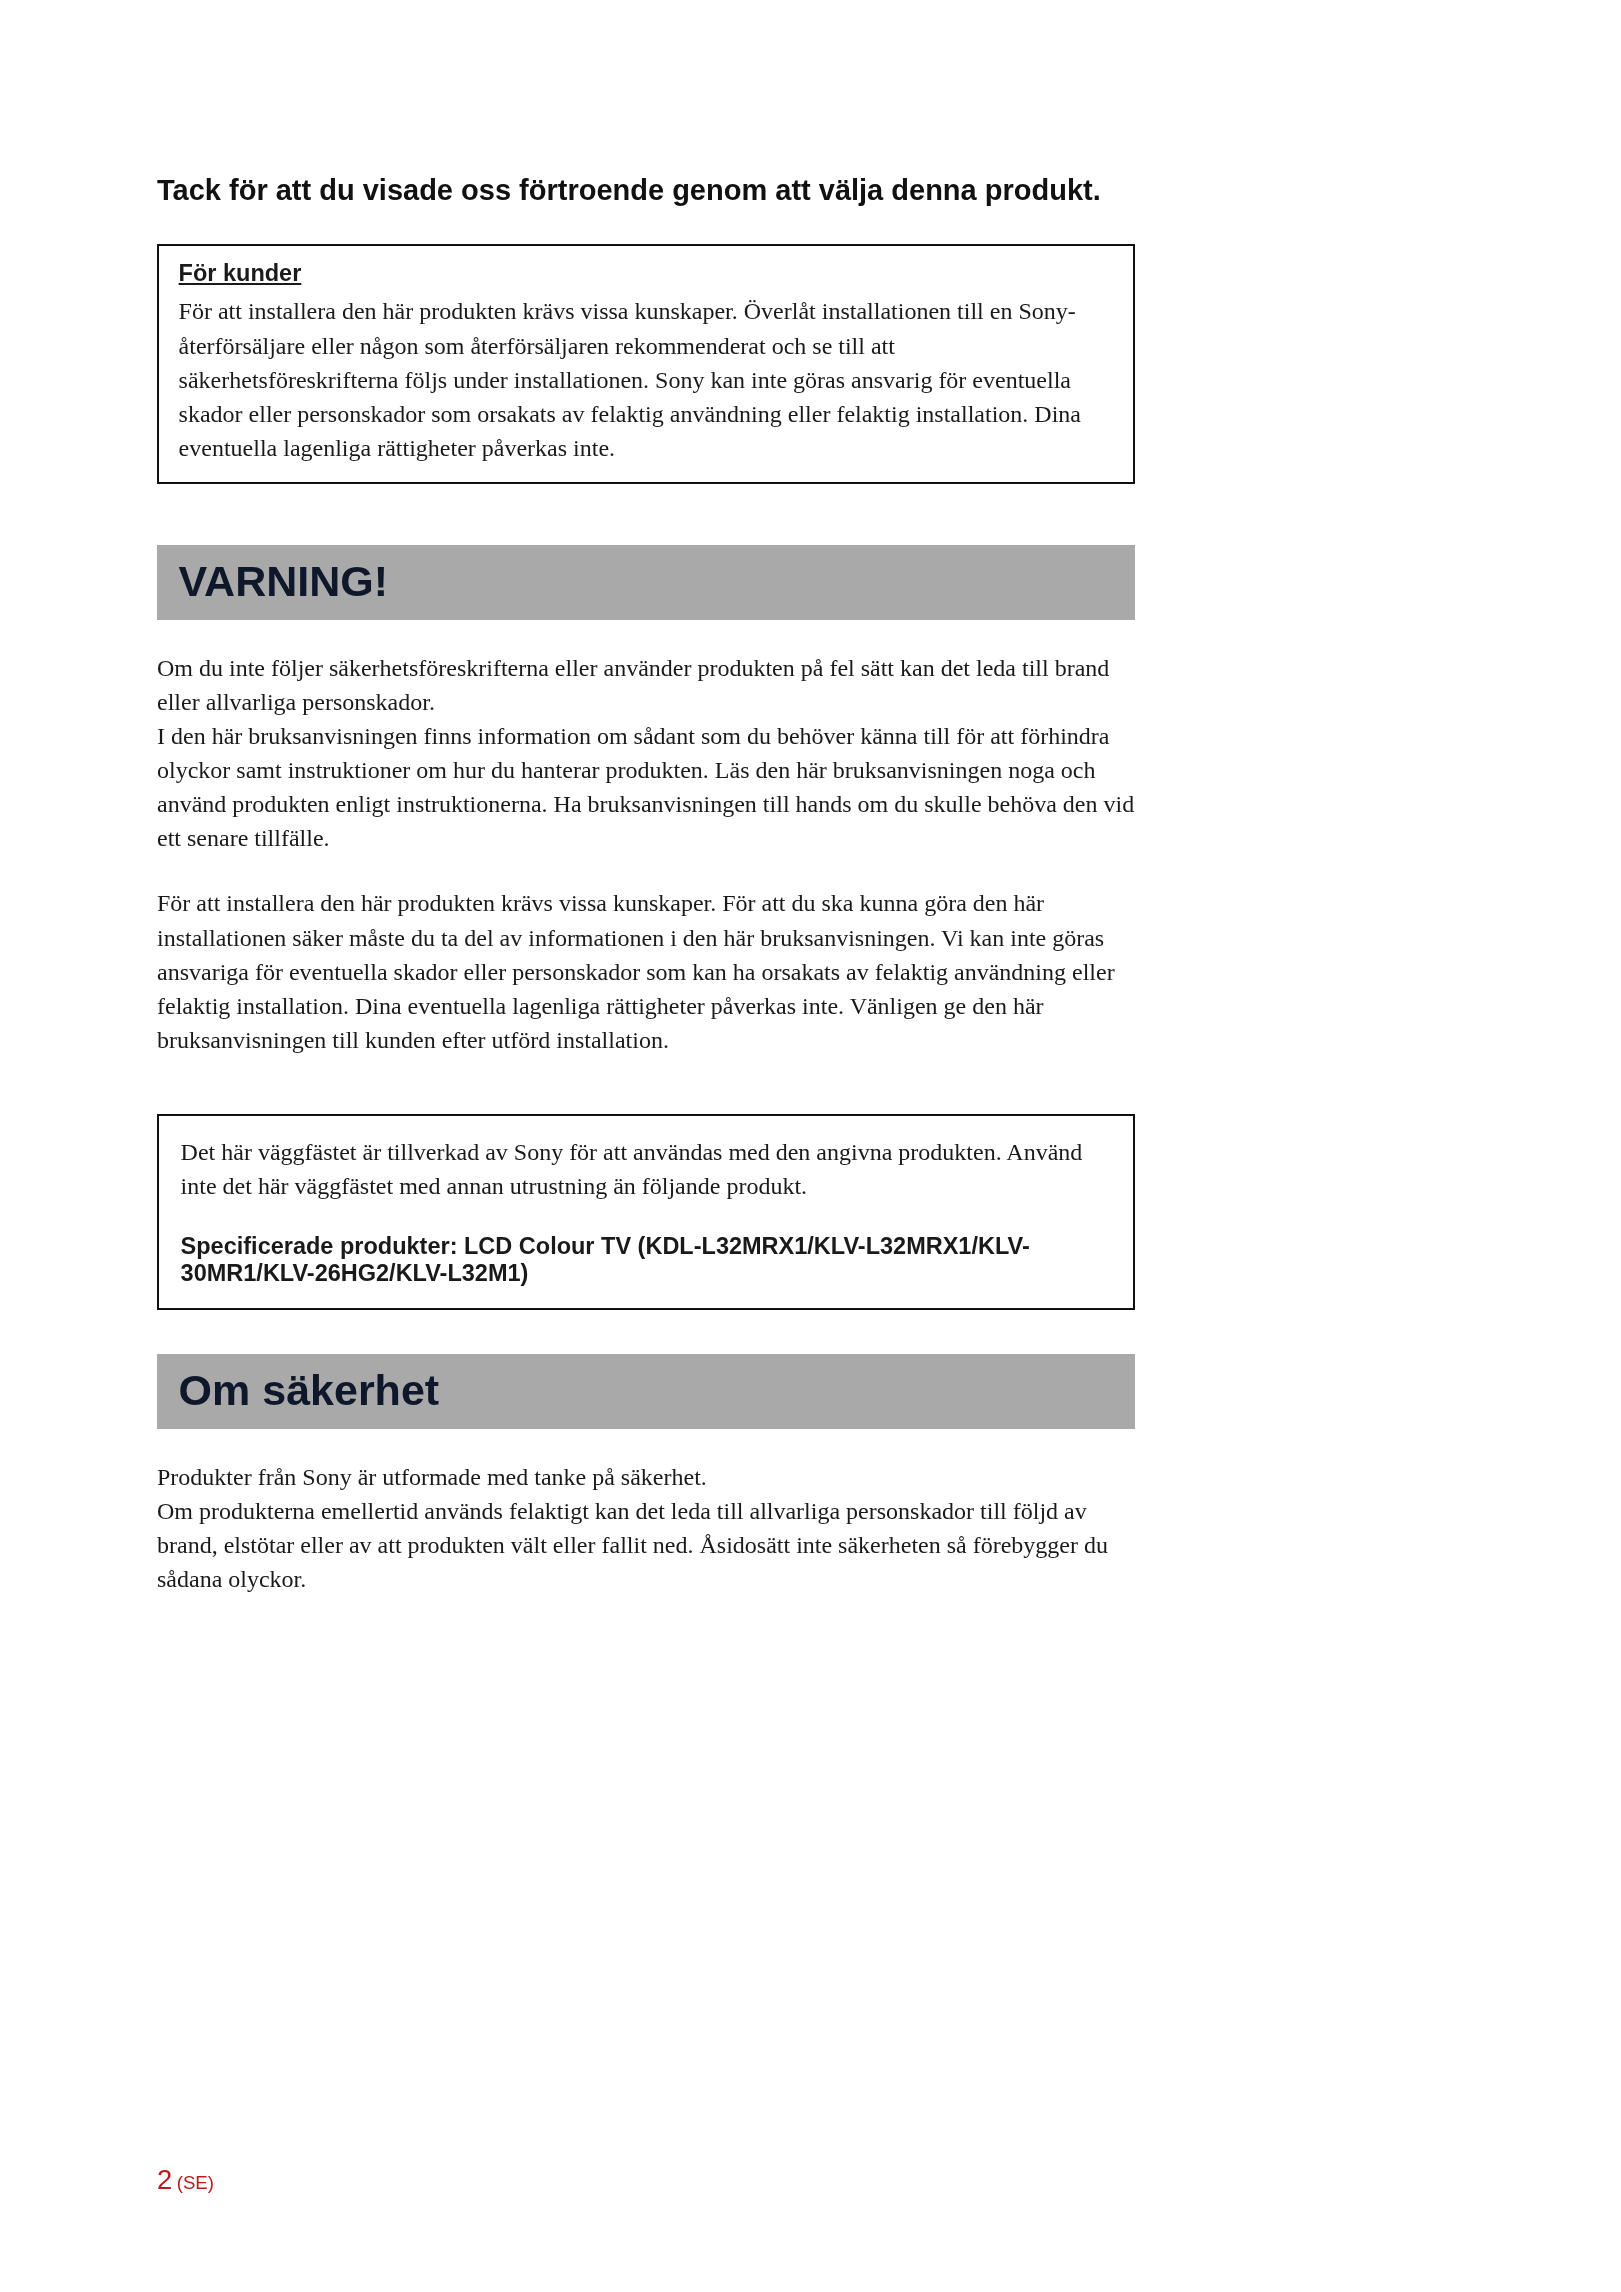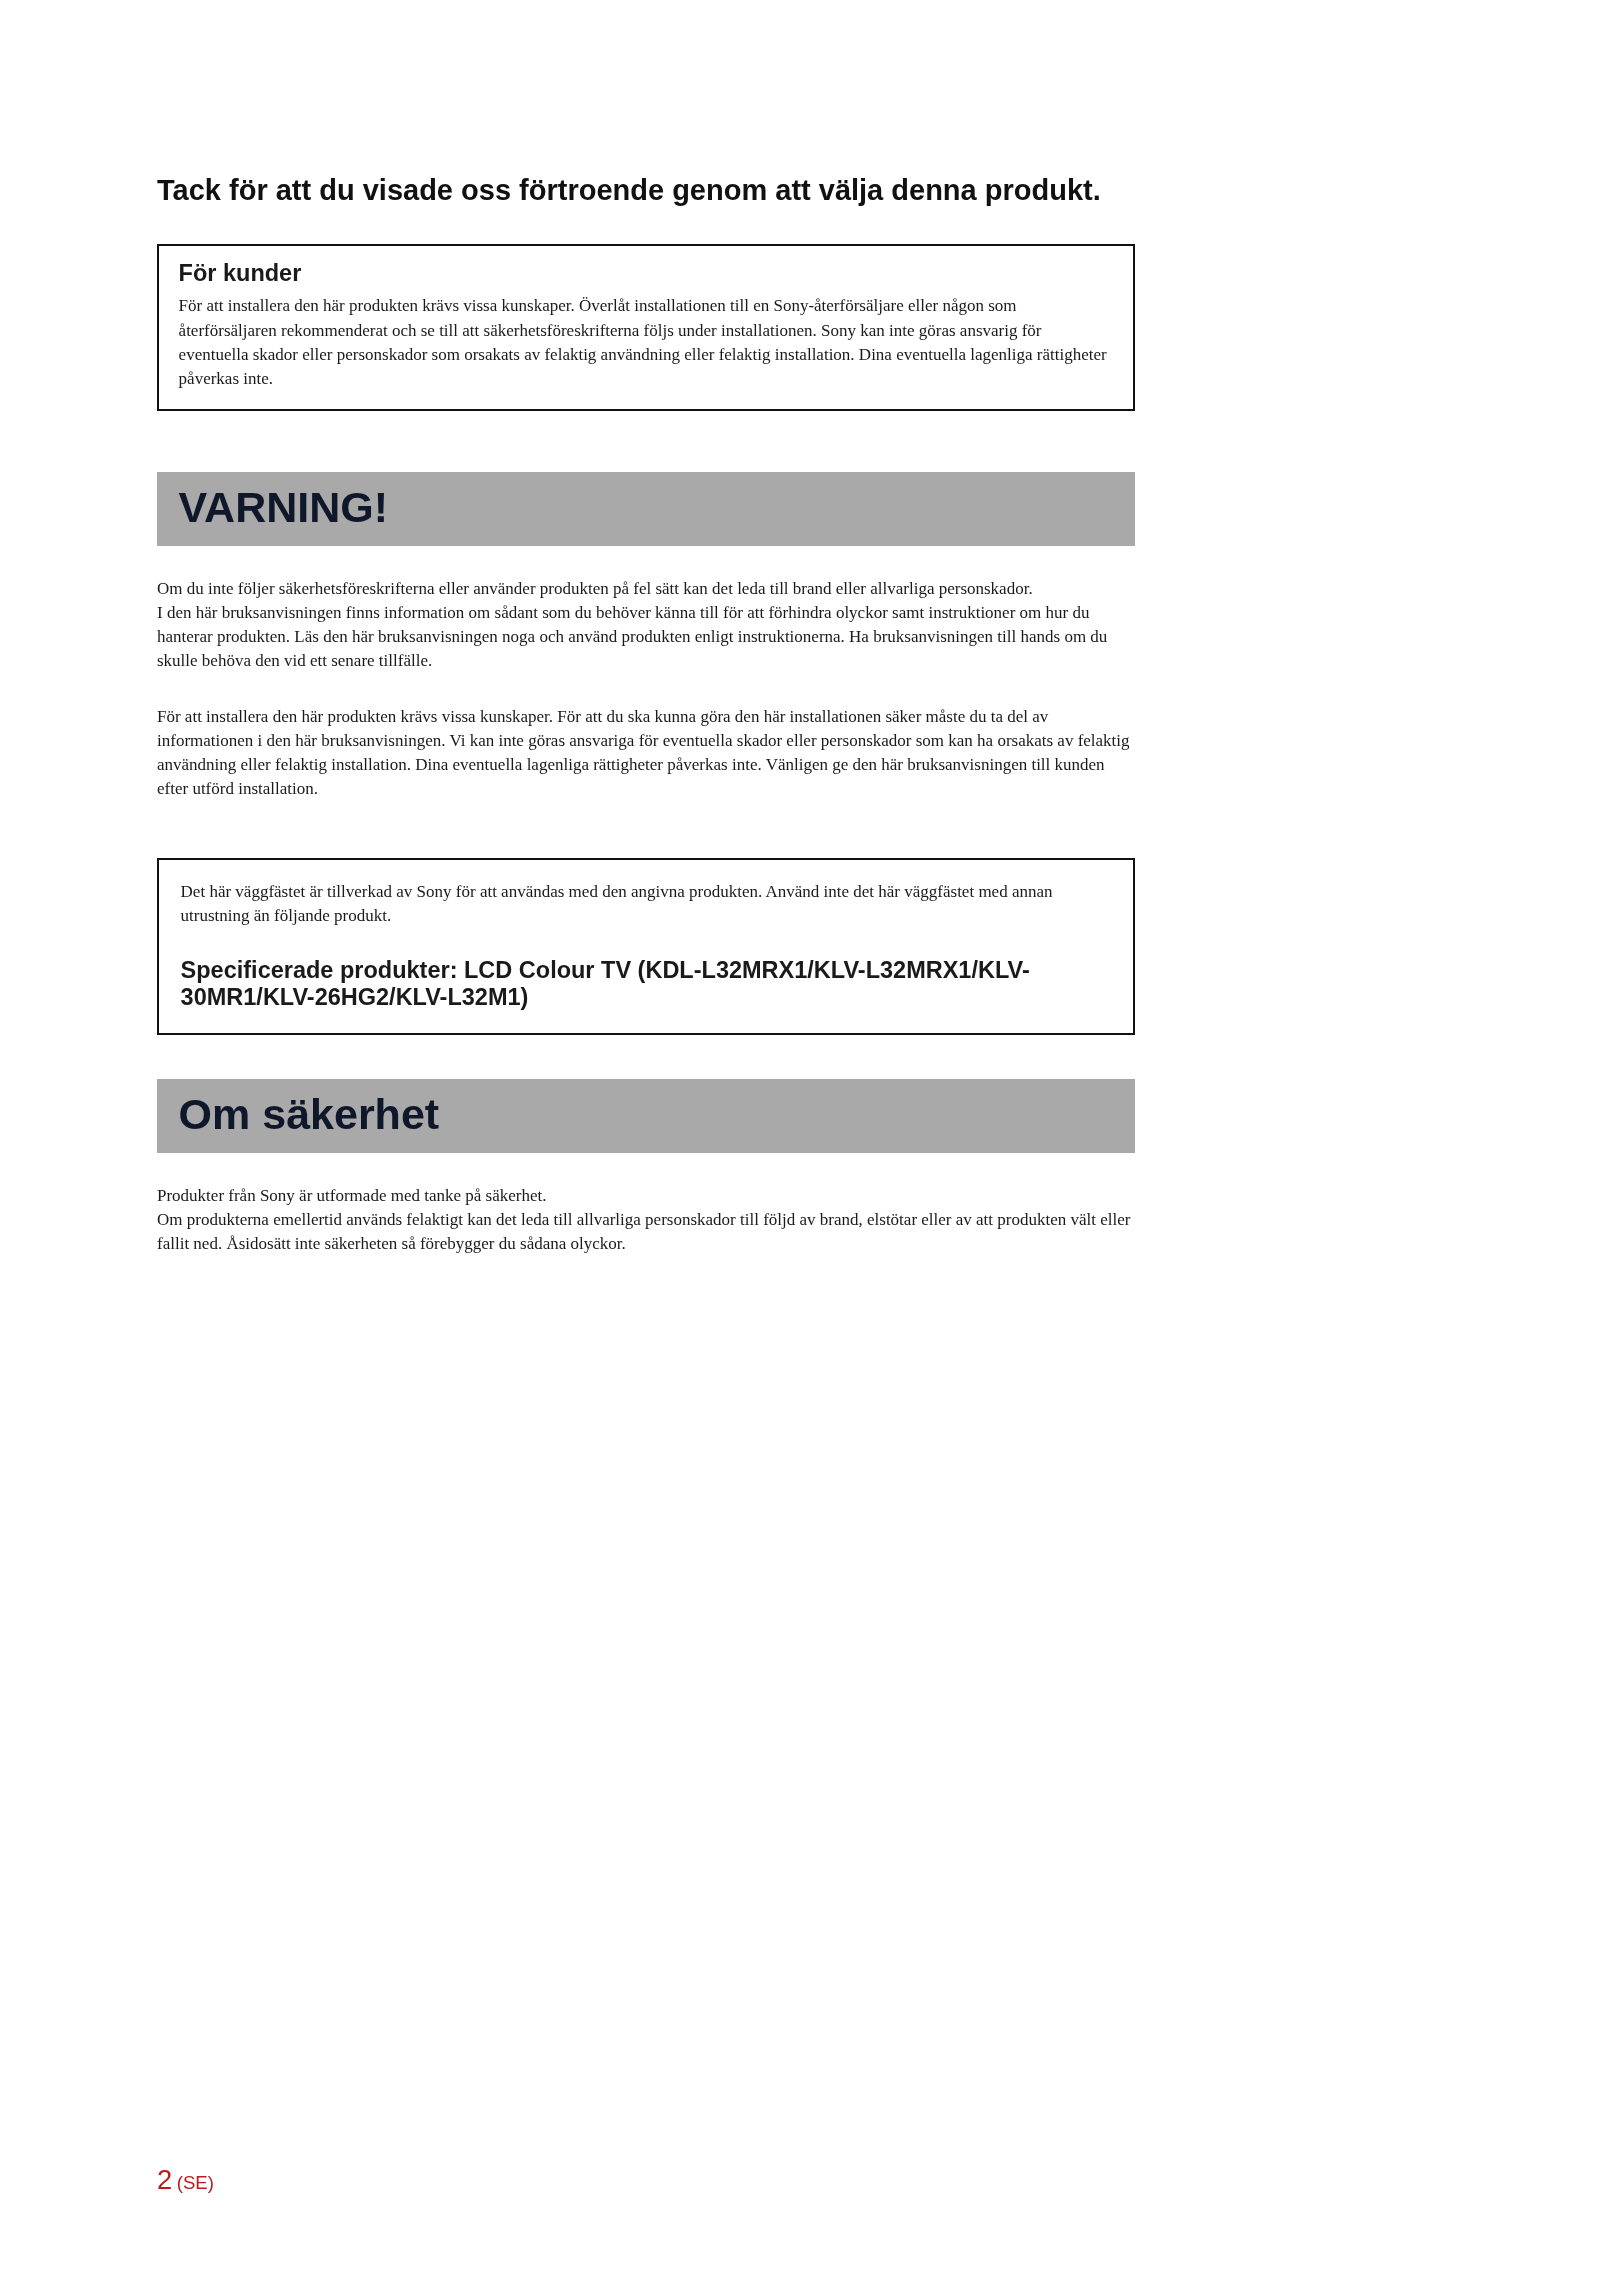--- a/index.html
+++ b/index.html
@@ -31,23 +31,24 @@
   .bordered-box {
     border: 2px solid #111;
     padding: 13.7px 19.6px 17.6px 19.6px;
     margin-top: 37px;
   }
   .box-heading {
     font-family: "Liberation Sans", sans-serif;
     font-weight: bold;
     font-size: 23.5px;
     margin-bottom: 7.8px;
+    text-decoration: underline;
   }
   .body-text {
-    font-size: 17px;
+    font-size: 24px;
     line-height: 1.42;
     white-space: pre-line;
   }
   .banner {
     margin-top: 61px;
     background: #a9a9a9;
     padding: 11.8px 21.6px 13.7px 21.6px;
     font-family: "Liberation Sans", sans-serif;
     font-weight: bold;
     font-size: 43px;

